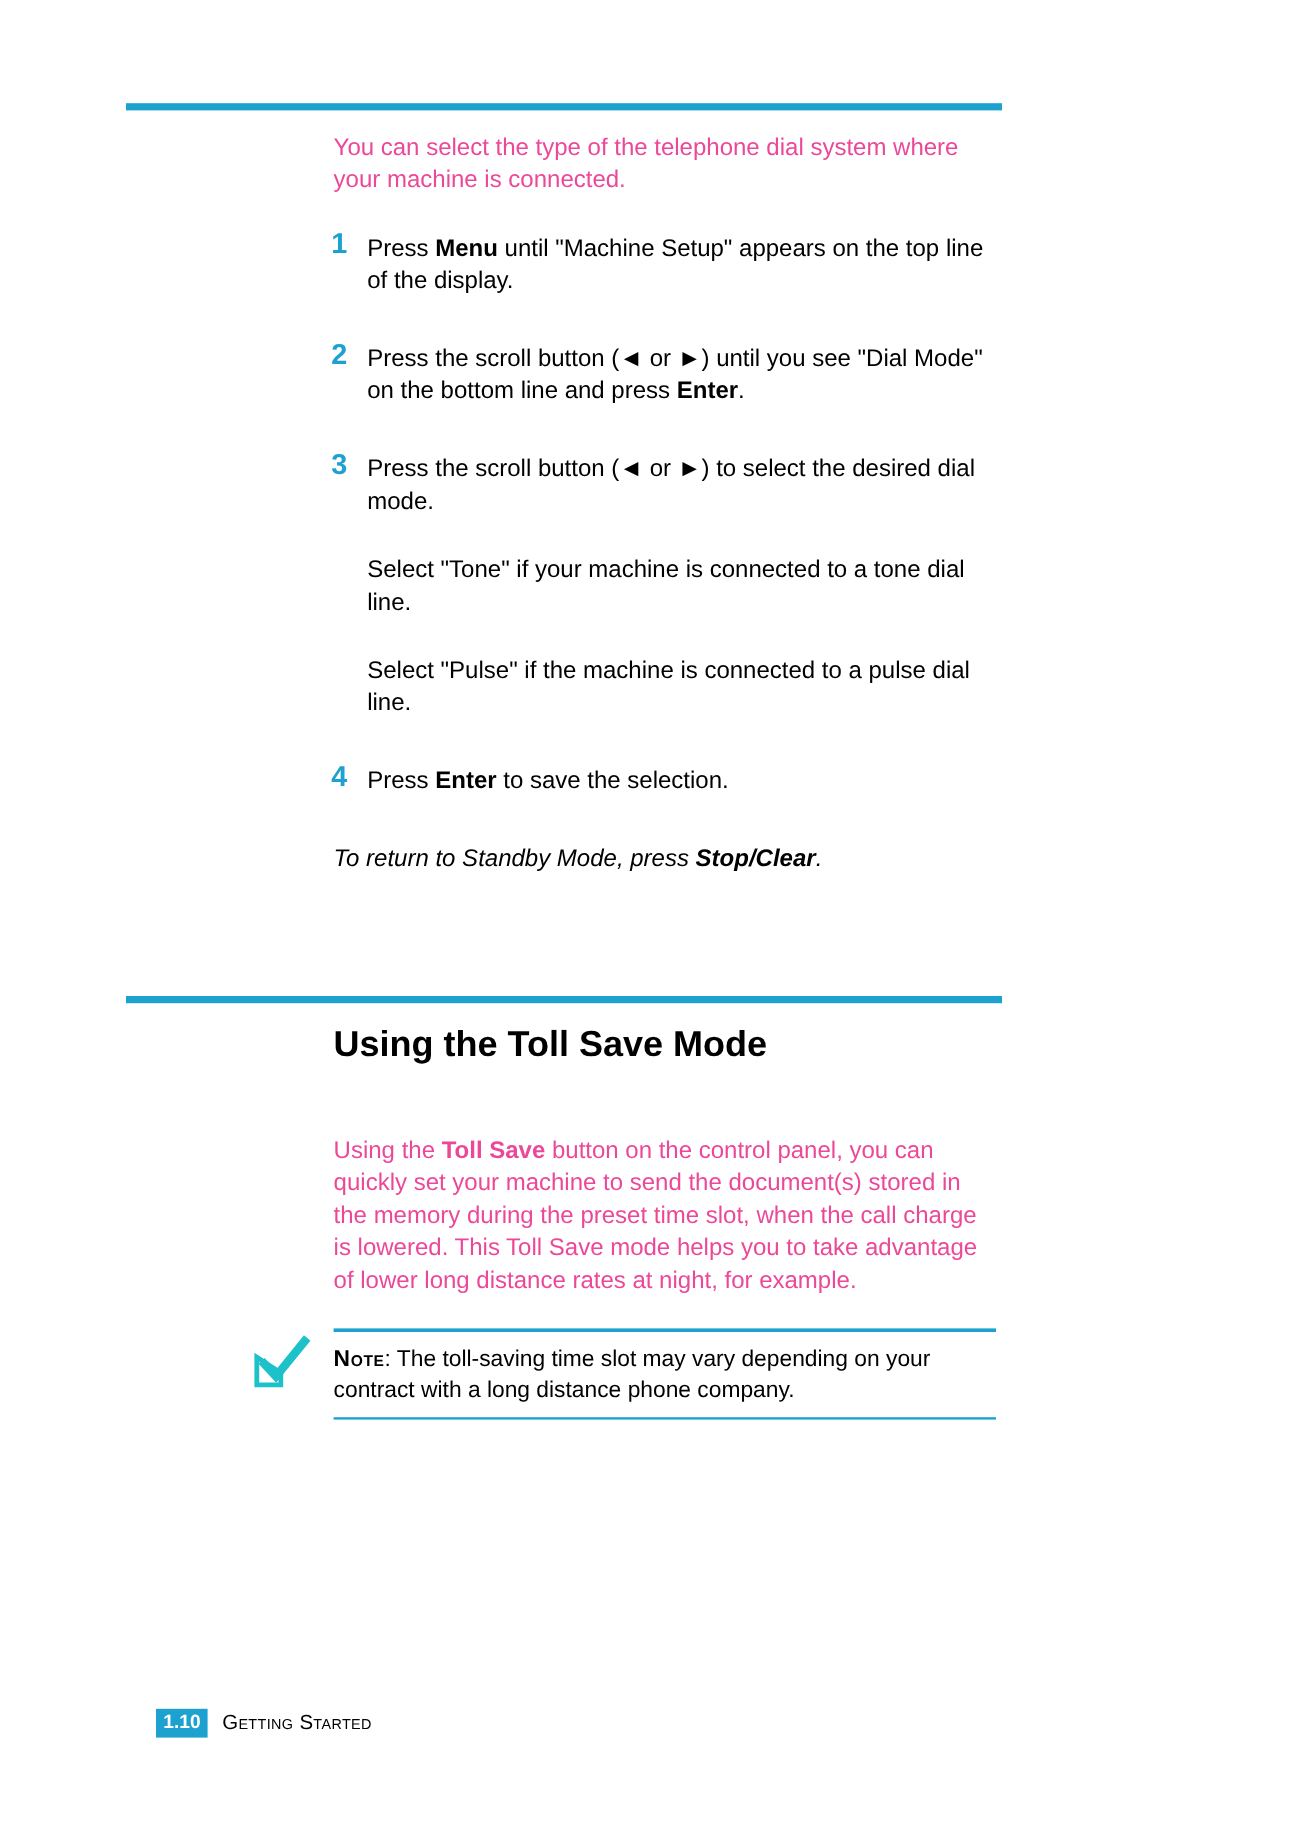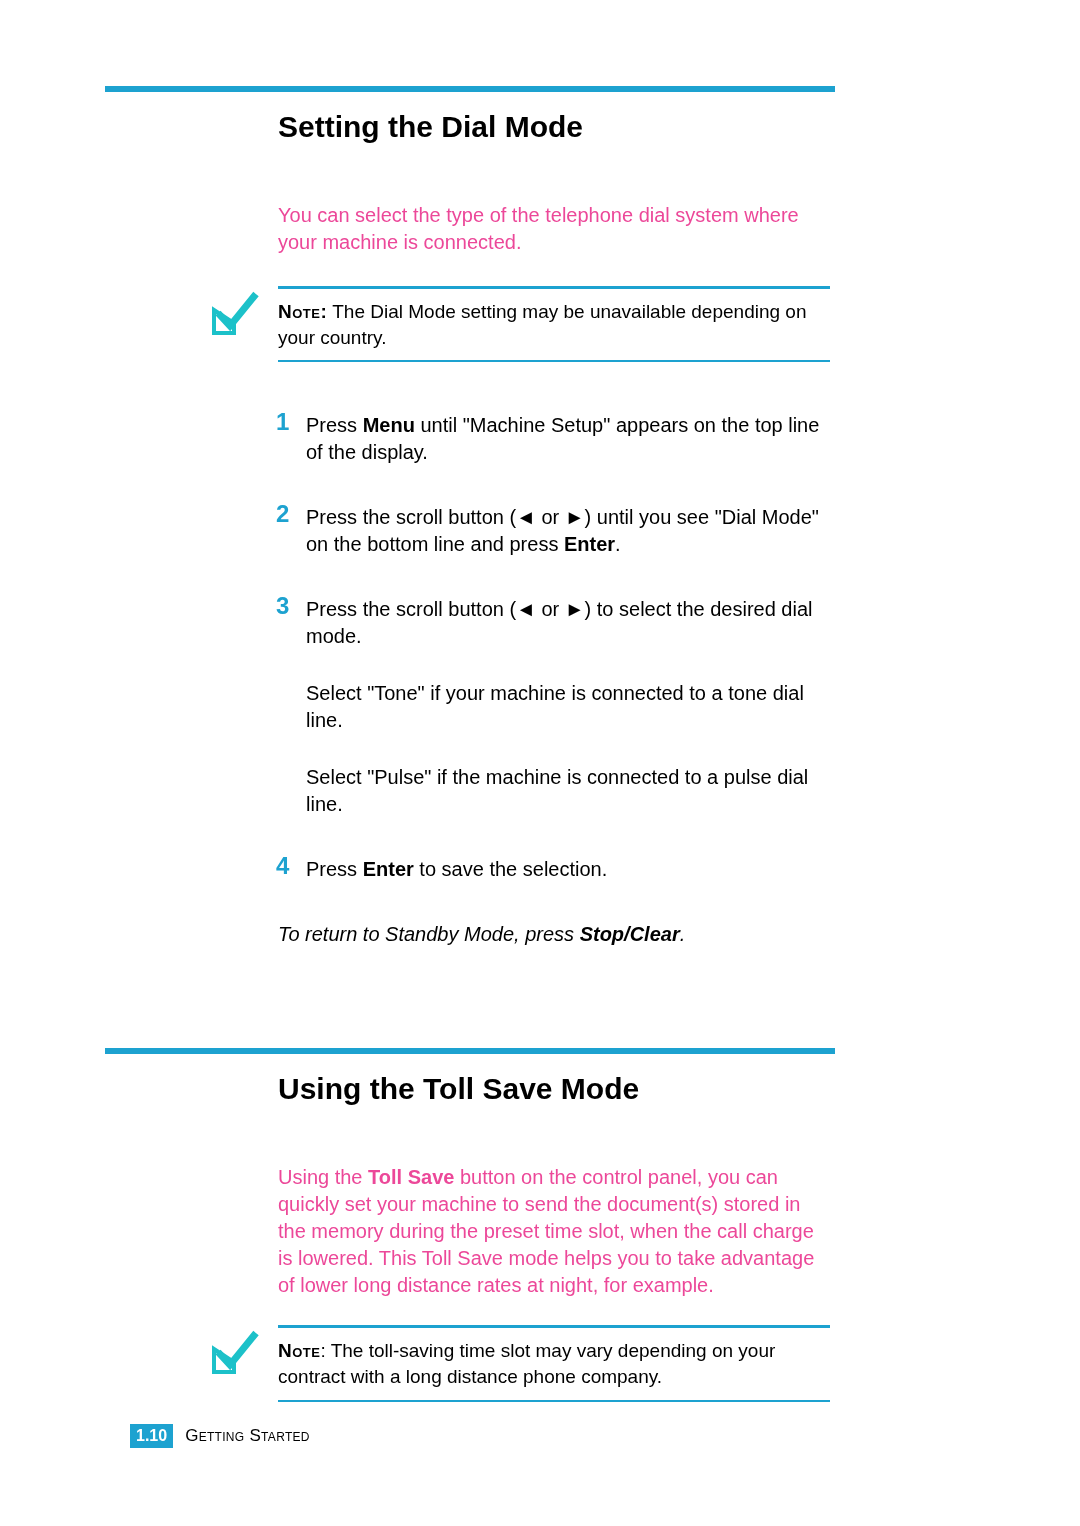--- a/index.html
+++ b/index.html
@@ -134,35 +134,23 @@
       letter-spacing: 0.3px;
     }
     b { font-weight: bold; }
   </style>
 </head>
 <body>
 
 <div class="page-content">
 
   <div class="accent-bar"></div>
-  <h2 class="heading1">Setting the Dial Mode</h2>
 
   <p class="body-text">You can select the type of the telephone dial system where your machine is connected.</p>
 
-  <div class="note-block">
-    <svg class="check-icon" viewBox="0 0 55 55">
-      <path d="M 6 22 L 6 45 L 26 45 L 26 35 Z" fill="none" stroke="#1cc1c9" stroke-width="4" stroke-linejoin="miter"></path>
-      <path d="M 10 25 L 22 38 L 48 6" fill="none" stroke="#1cc1c9" stroke-width="7" stroke-linecap="butt" stroke-linejoin="miter"></path>
-    </svg>
-    <div class="note-rule-top"></div>
-    <p class="note-text">
-      <span class="note-label">Note:</span><span> The Dial Mode setting may be unavailable depending on your country.</span>
-    </p>
-    <div class="note-rule-bottom"></div>
-  </div>
 
   <div class="ordered-list">
 
     <div class="ordered-item">
       <span class="ordered-num">1</span>
       <p class="ordered-body">
         <span>Press </span><b>Menu</b><span> until "Machine Setup" appears on the top line of the display.</span>
       </p>
     </div>
 

